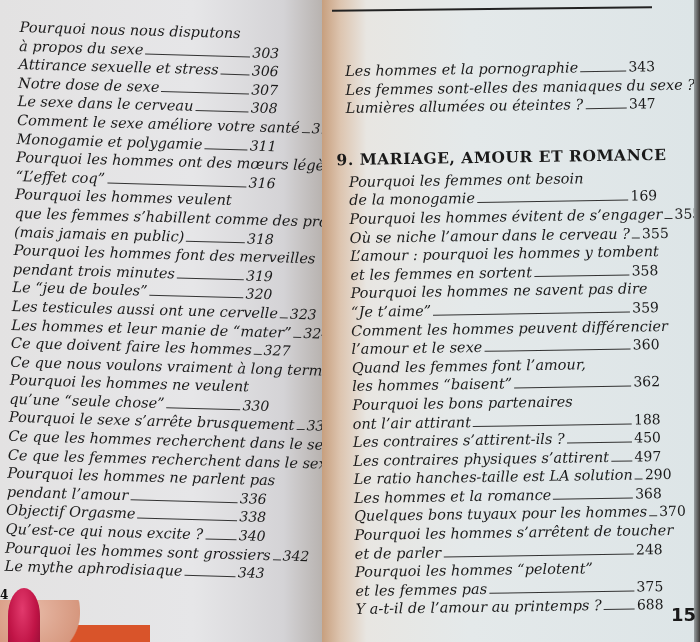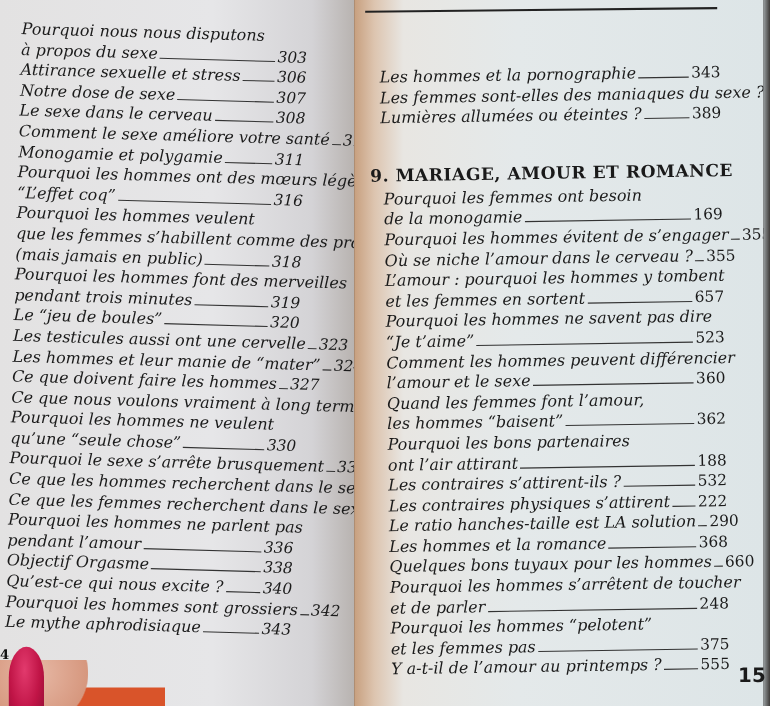--- a/index.html
+++ b/index.html
@@ -244,21 +244,21 @@
       <div class="entry">
         <div class="line">
           <span>Les femmes sont-elles des maniaques du sexe ?</span>
           <span class="leader"></span>
         </div>
       </div>
       <div class="entry">
         <div class="line">
           <span>Lumières allumées ou éteintes ?</span>
           <span class="leader"></span>
-          <span class="page-num">389</span>
+          <span class="page-num">347</span>
         </div>
       </div>
     </div>
   <div class="chapter-heading">9. MARIAGE, AMOUR ET ROMANCE</div>
   <div style="padding-left:2px">
       <div class="entry">
         <div class="line">
           <span>Pourquoi les femmes ont besoin</span>
         </div>
         <div class="line">
@@ -281,31 +281,31 @@
           <span class="page-num">355</span>
         </div>
       </div>
       <div class="entry">
         <div class="line">
           <span>L’amour : pourquoi les hommes y tombent</span>
         </div>
         <div class="line">
           <span>et les femmes en sortent</span>
           <span class="leader"></span>
-          <span class="page-num">657</span>
+          <span class="page-num">358</span>
         </div>
       </div>
       <div class="entry">
         <div class="line">
           <span>Pourquoi les hommes ne savent pas dire</span>
         </div>
         <div class="line">
           <span>“Je t’aime”</span>
           <span class="leader"></span>
-          <span class="page-num">523</span>
+          <span class="page-num">359</span>
         </div>
       </div>
       <div class="entry">
         <div class="line">
           <span>Comment les hommes peuvent différencier</span>
         </div>
         <div class="line">
           <span>l’amour et le sexe</span>
           <span class="leader"></span>
           <span class="page-num">360</span>
@@ -328,49 +328,49 @@
         <div class="line">
           <span>ont l’air attirant</span>
           <span class="leader"></span>
           <span class="page-num">188</span>
         </div>
       </div>
       <div class="entry">
         <div class="line">
           <span>Les contraires s’attirent-ils ?</span>
           <span class="leader"></span>
-          <span class="page-num">532</span>
+          <span class="page-num">450</span>
         </div>
       </div>
       <div class="entry">
         <div class="line">
           <span>Les contraires physiques s’attirent</span>
           <span class="leader"></span>
-          <span class="page-num">222</span>
+          <span class="page-num">497</span>
         </div>
       </div>
       <div class="entry">
         <div class="line">
           <span>Le ratio hanches-taille est LA solution</span>
           <span class="leader"></span>
           <span class="page-num">290</span>
         </div>
       </div>
       <div class="entry">
         <div class="line">
           <span>Les hommes et la romance</span>
           <span class="leader"></span>
           <span class="page-num">368</span>
         </div>
       </div>
       <div class="entry">
         <div class="line">
           <span>Quelques bons tuyaux pour les hommes</span>
           <span class="leader"></span>
-          <span class="page-num">660</span>
+          <span class="page-num">370</span>
         </div>
       </div>
       <div class="entry">
         <div class="line">
           <span>Pourquoi les hommes s’arrêtent de toucher</span>
         </div>
         <div class="line">
           <span>et de parler</span>
           <span class="leader"></span>
           <span class="page-num">248</span>
@@ -383,21 +383,21 @@
         <div class="line">
           <span>et les femmes pas</span>
           <span class="leader"></span>
           <span class="page-num">375</span>
         </div>
       </div>
       <div class="entry">
         <div class="line">
           <span>Y a-t-il de l’amour au printemps ?</span>
           <span class="leader"></span>
-          <span class="page-num">555</span>
+          <span class="page-num">688</span>
         </div>
       </div>
     </div>
 </div>
 <div class="right-edge"></div>
 
 <div class="folio">15</div>
 <div class="folio-left">4</div>
 
 <div class="orange-cloth"></div>

